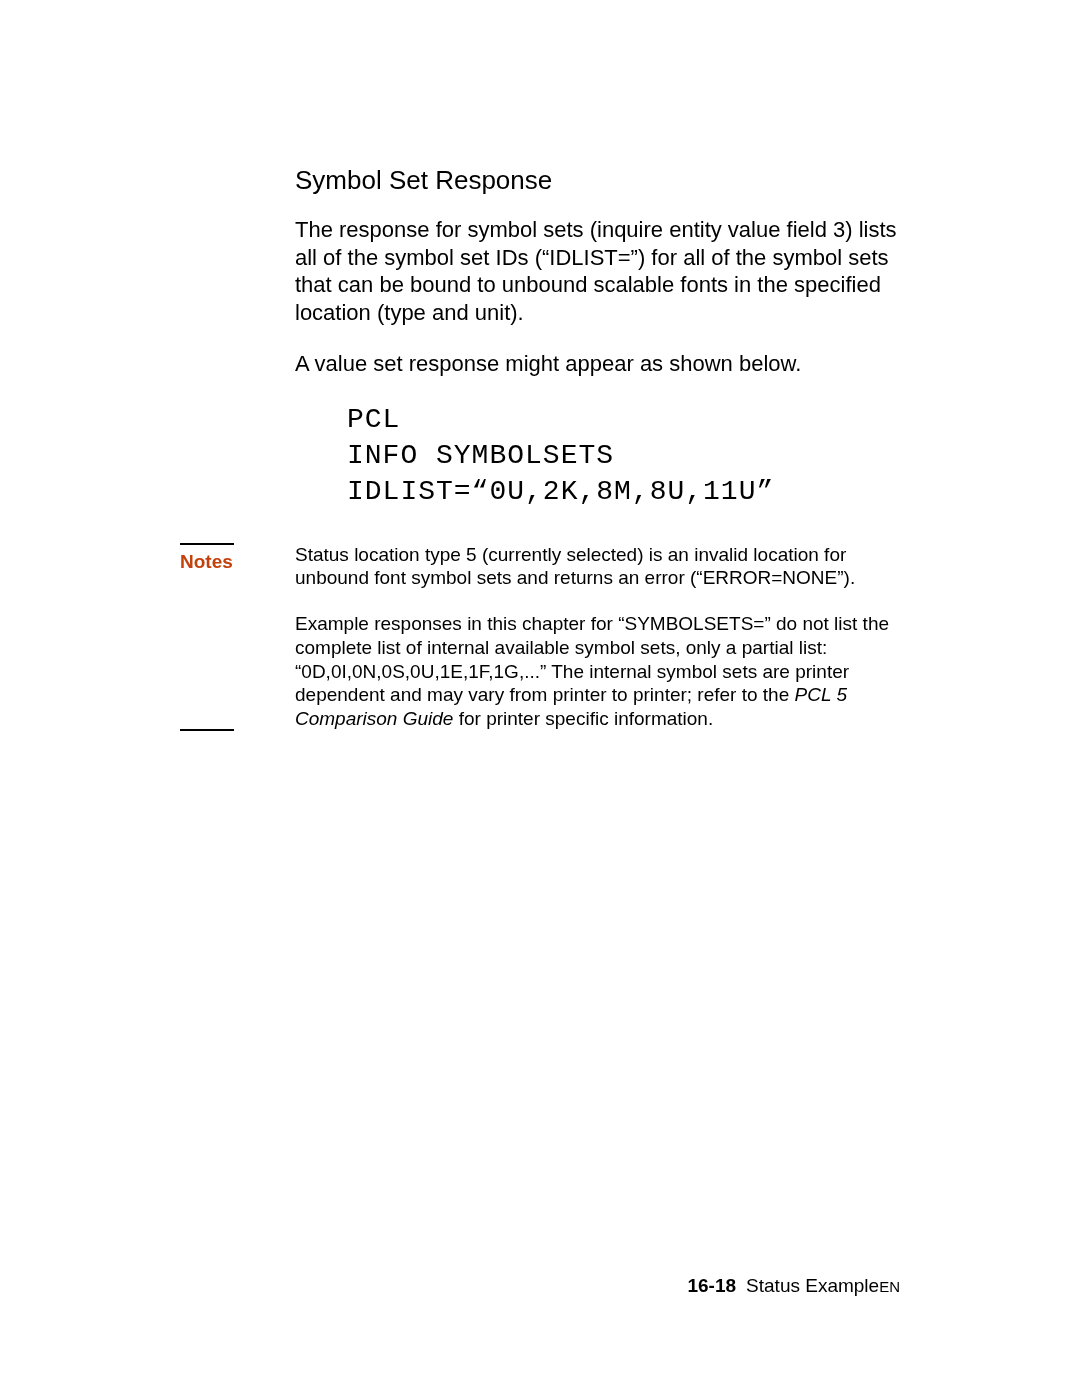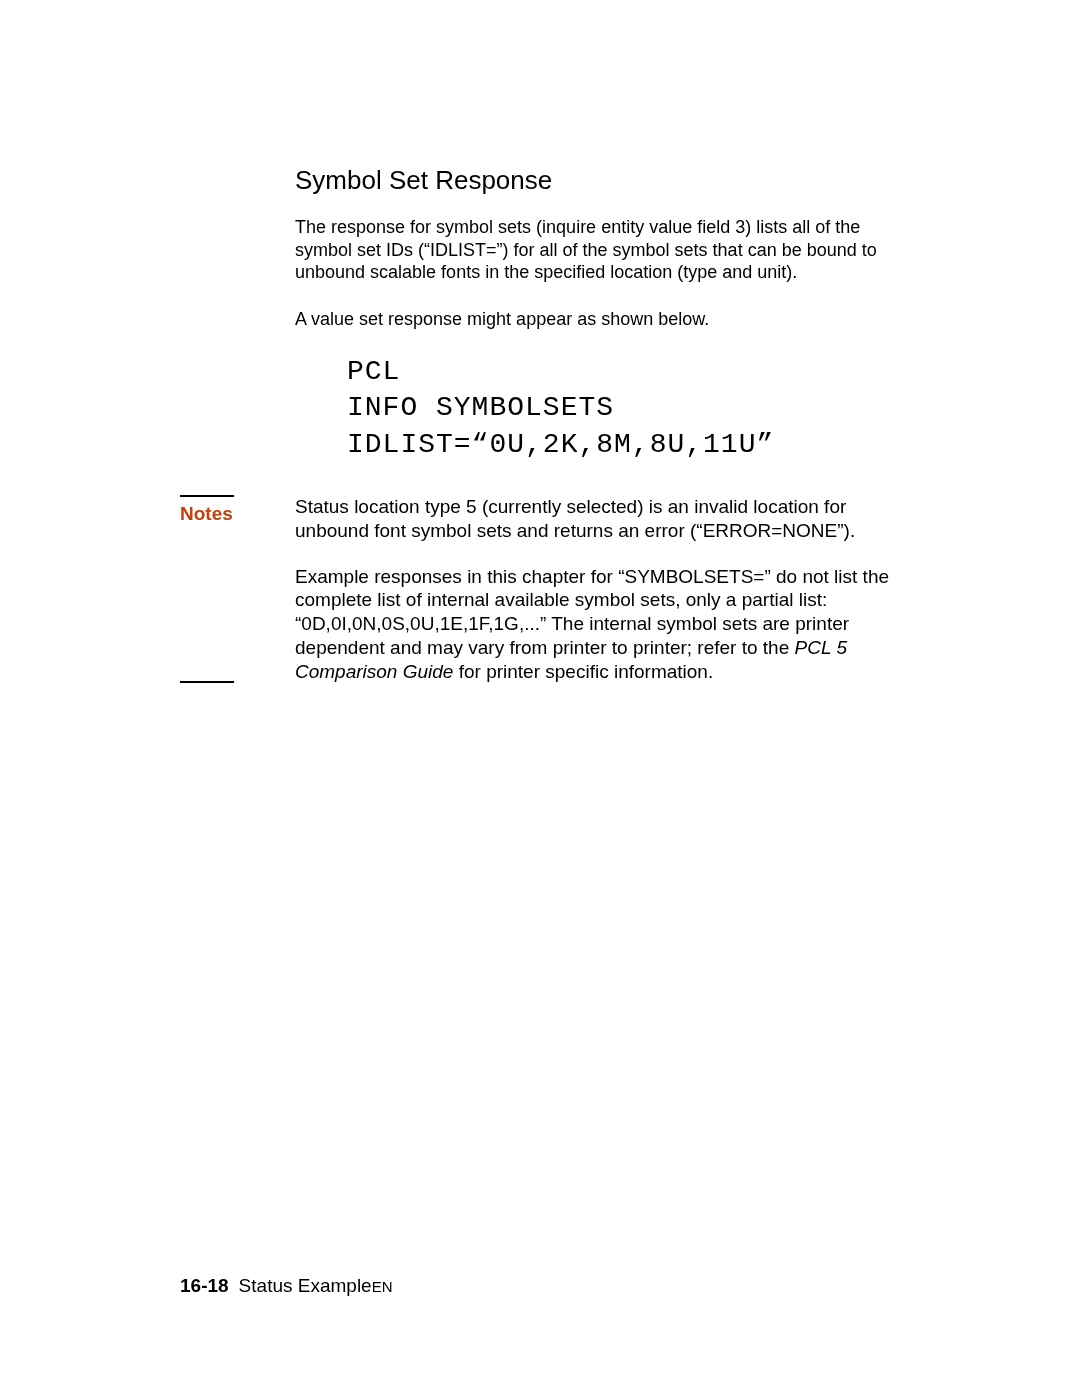--- a/index.html
+++ b/index.html
@@ -25,21 +25,21 @@
       margin-left: 295px;
       width: 620px;
     }
     .heading {
       font-size: 26px;
       font-weight: normal;
       margin-bottom: 20px;
       letter-spacing: 0.0px;
     }
     .body-text {
-      font-size: 18px;
+      font-size: 22px;
       line-height: 1.25;
       margin-bottom: 24px;
       letter-spacing: 0.0px;
     }
     .code-block {
       font-family: "Courier New", Courier, monospace;
       font-size: 28px;
       line-height: 1.3;
       margin-left: 52px;
       margin-bottom: 32px;
@@ -93,21 +93,21 @@
     }
     .italic {
       font-style: italic;
     }
     .footer {
       position: absolute;
       bottom: 100px;
       left: 180px;
       right: 180px;
       display: flex;
-      justify-content: flex-start;
+      justify-content: flex-end;
       align-items: baseline;
       font-size: 19px;
     }
     .footer-left {
       display: flex;
       gap: 10px;
       align-items: baseline;
     }
     .page-number {
       font-weight: bold;

